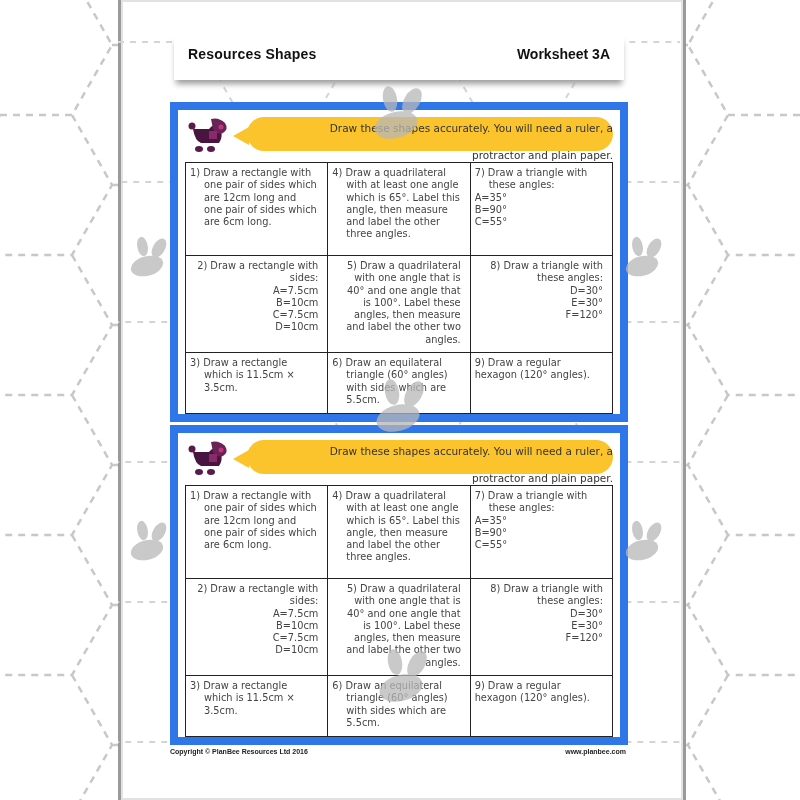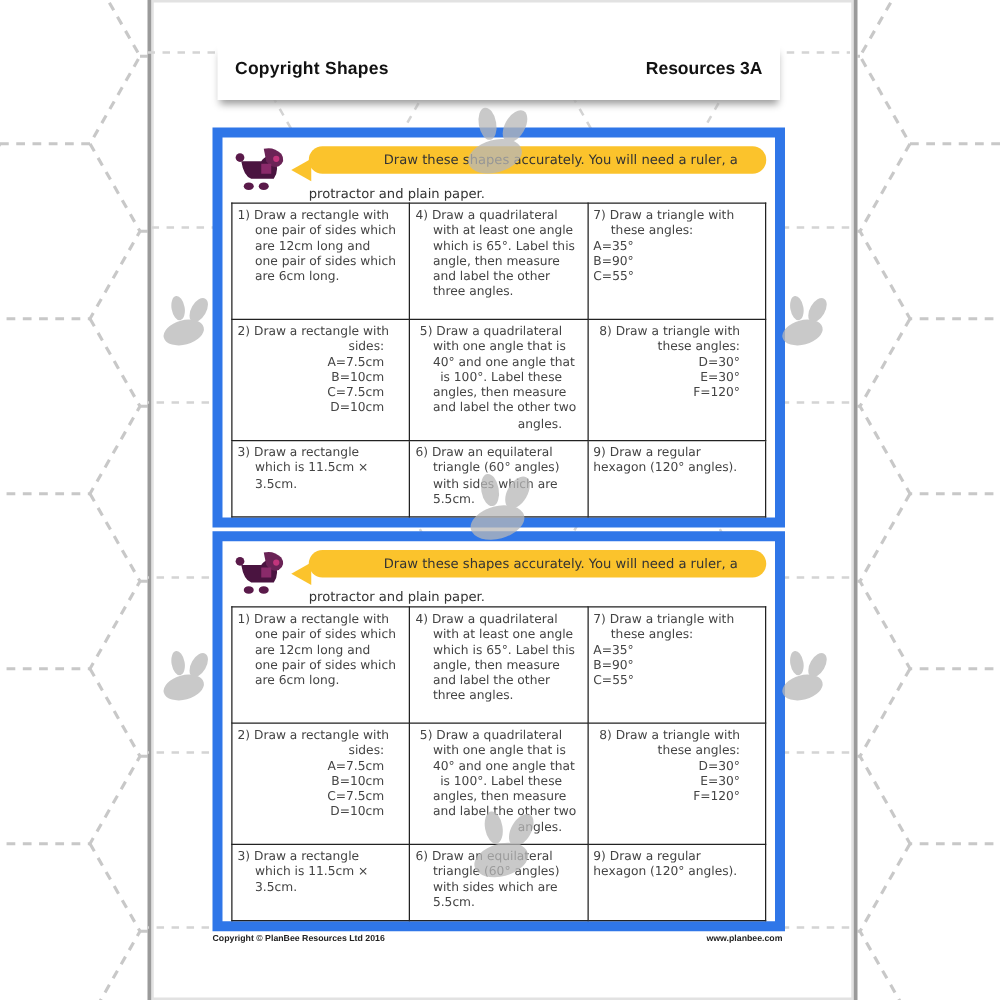--- a/index.html
+++ b/index.html
@@ -11,27 +11,27 @@
   .header { position:absolute; left:174px; top:34px; width:450px; height:46px; background:#fff;
             box-shadow:0 6px 6px -2px #9c9c9c; z-index:3; }
   .header .title { position:absolute; left:14px; top:12px; font-family:"Liberation Sans", sans-serif; font-weight:bold; font-size:14px; color:#111; letter-spacing:0.2px; }
   .header .ws { position:absolute; right:14px; top:12px; font-family:"Liberation Sans", sans-serif; font-weight:bold; font-size:14px; color:#111; }
   .card { position:absolute; left:170px; width:458px; background:#2f76e8; z-index:2; box-sizing:border-box; padding:8px; }
   .card-inner { background:#fff; width:100%; height:100%; position:relative; box-sizing:border-box; padding:4px 7px 6px 7px; }
   .card1 { top:102px; height:320px; }
   .card2 { top:425px; height:320px; }
   .banner-row { position:relative; height:44px; }
   .dog { position:absolute; left:2px; top:3px; width:44px; height:40px; }
-  .bubble { position:absolute; left:62px; top:3px; right:0; height:22px; background:#fbc32c; border-radius:19px;
-            font-family:"DejaVu Sans", sans-serif; font-size:10.5px; color:#333; text-align:left; line-height:15px; padding-top:4px; box-sizing:border-box; }
+  .bubble { position:absolute; left:62px; top:3px; right:0; height:34px; background:#fbc32c; border-radius:19px;
+            font-family:"DejaVu Sans", sans-serif; font-size:10.5px; color:#333; text-align:right; line-height:15px; padding-top:4px; box-sizing:border-box; }
   .bubble::before { content:""; position:absolute; left:-14px; top:10px; border-right:16px solid #fbc32c; border-top:9px solid transparent; border-bottom:9px solid transparent; }
   .bubble .l1 { display:block; padding-left:60px; }
   .bubble .l2 { display:block;margin-top:12px; }
   table.tasks { width:100%; border-collapse:collapse; table-layout:fixed; margin-top:4px; }
-  table.tasks td { border:1.5px solid #222; vertical-align:top; font-family:"DejaVu Sans", sans-serif; font-size:9.8px; color:#444; line-height:12.3px; padding:4px 20px 4px 4px; }
+  table.tasks td { border:1.5px solid #222; vertical-align:top; font-family:"DejaVu Sans", sans-serif; font-size:9.8px; color:#444; line-height:12.3px; padding:4px 9px 4px 4px; }
   table.tasks tr.r1 td { height:84px; }
   table.tasks tr.r2 td { height:88px;text-align:right; }
   table.tasks tr.r3 td { height:52px;margin-left:48px; }
   .task-line { display:block; white-space:nowrap; }
   .indent { padding-left:14px; }
   .footer { position:absolute; top:748px; font-family:"Liberation Sans", sans-serif; font-weight:bold; font-size:7px; color:#222; z-index:2; }
   .footer.left { left:170px; }
   .footer.right { right:174px; }
   .bee { position:absolute; z-index:4; opacity:0.75; }
 </style>
@@ -97,22 +97,22 @@
     <path d="M440,532 L480,602 L562,602"></path>
     <path d="M80,602 L120,672 L80,742 L0,742"></path>
     <path d="M120,672 L200,672 L240,602"></path>
     <path d="M200,672 L240,742 L320,742 L360,672 L320,602"></path>
     <path d="M360,672 L440,672 L480,602"></path>
     <path d="M440,672 L480,742 L562,742"></path>
   </g>
 </svg>
 
 <div class="header">
-  <span class="title">Copyright Shapes</span>
-  <span class="ws">Resources 3A</span>
+  <span class="title">Resources Shapes</span>
+  <span class="ws">Worksheet 3A</span>
 </div>
 
 <div class="card card1">
   <div class="card-inner">
     <div class="banner-row">
       <svg class="dog" viewBox="0 0 44 40">
         <circle cx="5" cy="9" r="3.5" fill="#5a1a4a"></circle>
         <path d="M6,12 Q8,24 14,26 L32,26 Q36,20 34,14 L30,10 Q26,6 22,12 L10,12 Z" fill="#4a1440"></path>
         <path d="M24,2 Q32,0 38,6 Q42,12 36,16 Q30,18 26,12 Z" fill="#6a2356"></path>
         <circle cx="34" cy="10" r="2.5" fill="#c2357c"></circle>

